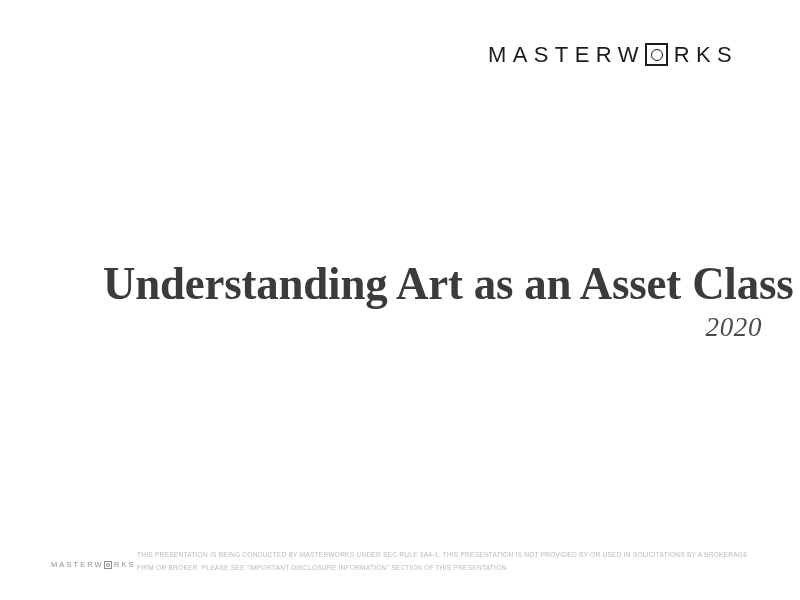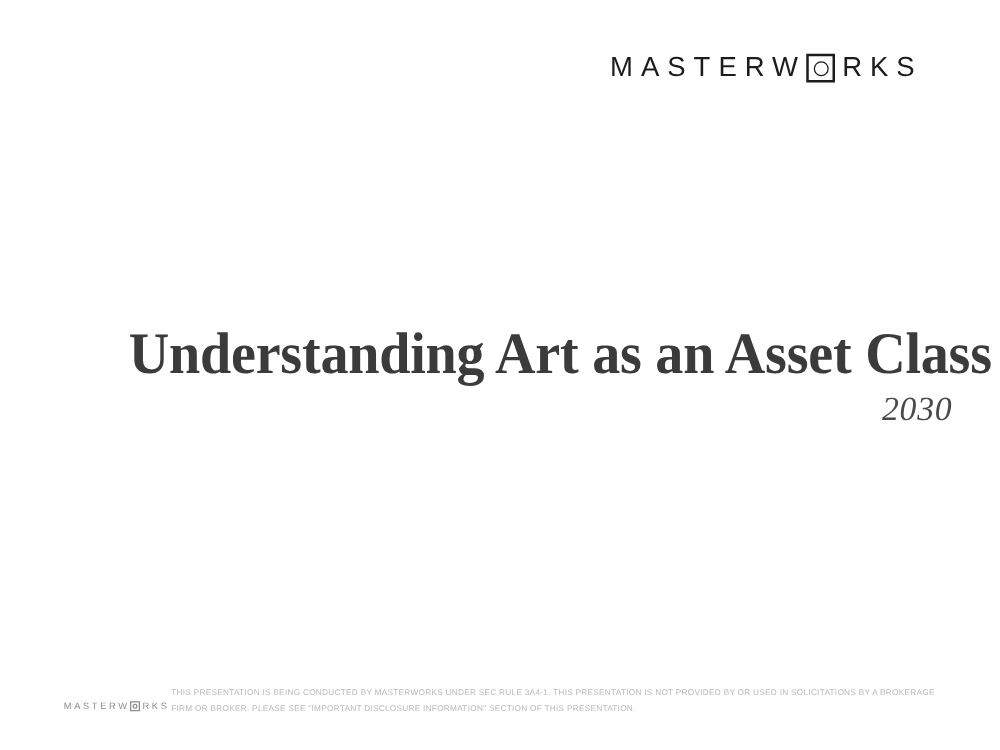--- a/index.html
+++ b/index.html
@@ -17,21 +17,21 @@
     position: relative;
     width: 800px;
     height: 600px;
     background: #ffffff;
     overflow: hidden;
   }
 
   
   .wordmark {
     display: inline-flex;
-    align-items: flex-start;
+    align-items: center;
     white-space: nowrap;
     line-height: 1;
   }
   .wordmark .wm-part {
     font-family: "Liberation Sans", sans-serif;
     font-weight: 400;
   }
   .wordmark .wm-box {
     display: inline-flex;
     align-items: center;
@@ -163,21 +163,21 @@
   <div class="header-logo wordmark">
     <span class="wm-part">MASTERW</span>
     <span class="wm-box">
       <span class="wm-ring"></span>
     </span>
     <span class="wm-part">RKS</span>
   </div>
 
   <div class="title-block">
     <h1 class="slide-title">Understanding Art as an Asset Class</h1>
-    <div class="slide-subtitle">2030</div>
+    <div class="slide-subtitle">2020</div>
   </div>
 
   <div class="footer">
 
     <div class="footer-logo wordmark">
       <span class="wm-part">MASTERW</span>
       <span class="wm-box">
         <span class="wm-ring"></span>
       </span>
       <span class="wm-part">RKS</span>

